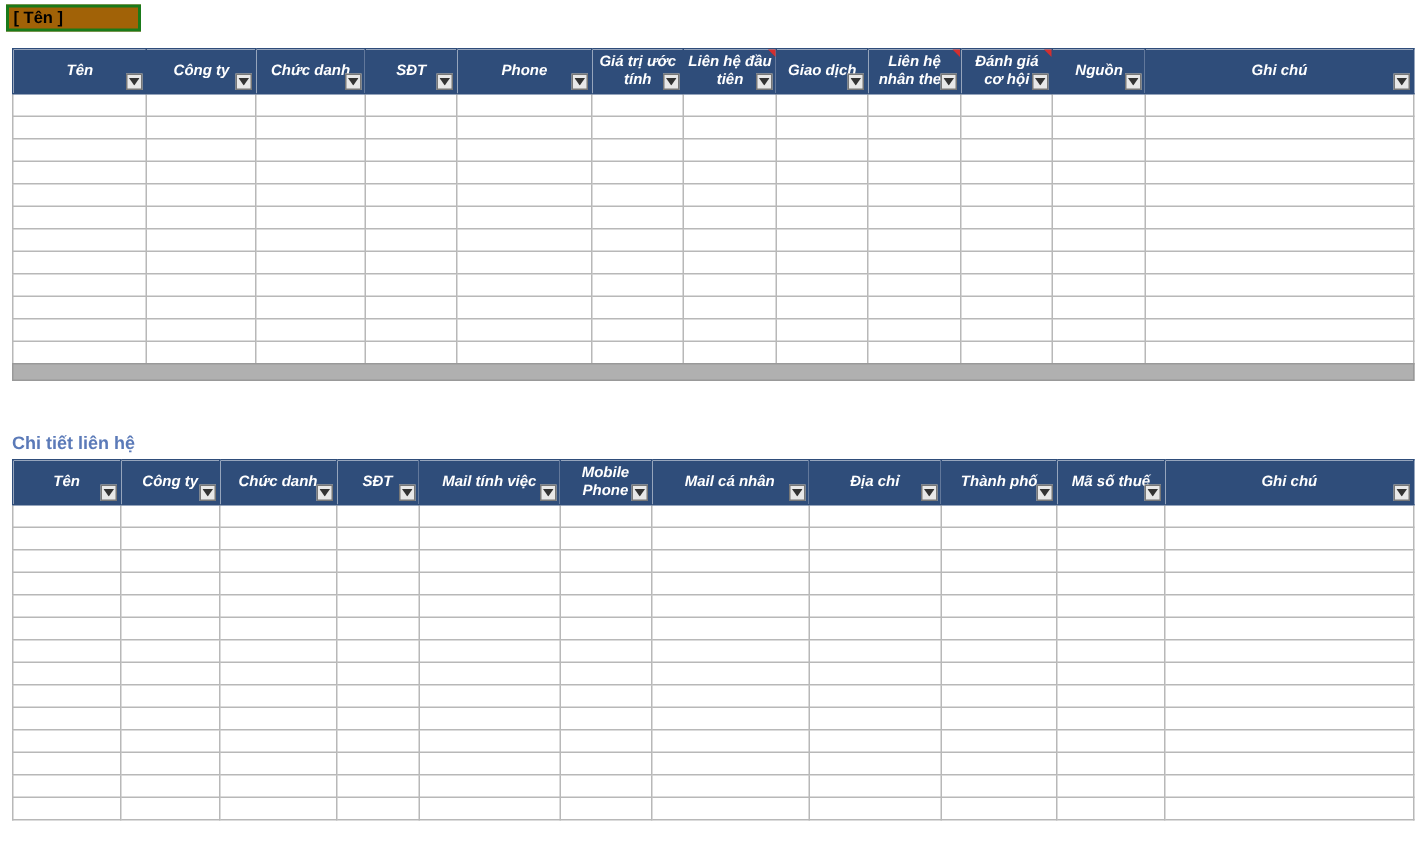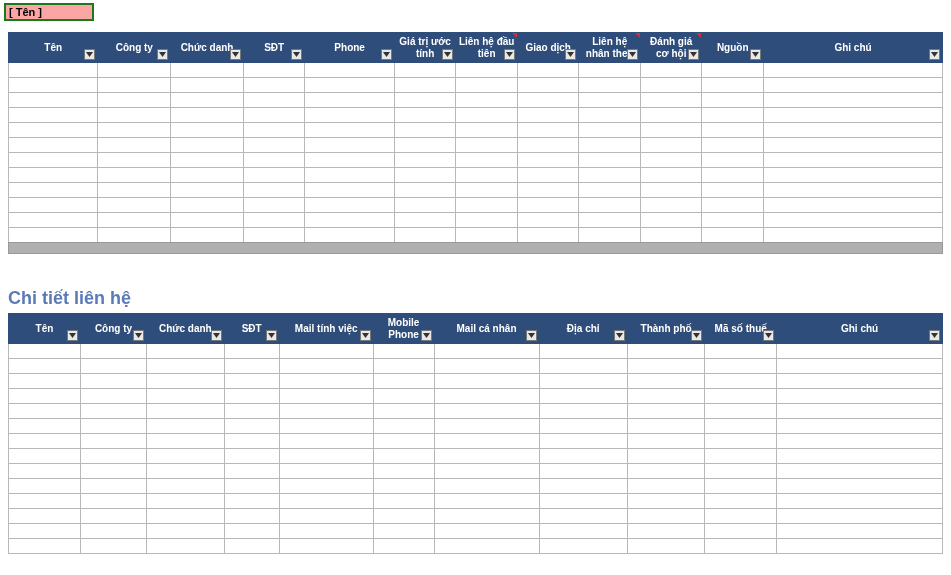--- a/index.html
+++ b/index.html
@@ -14,44 +14,45 @@
   .selected-cell {
     position: absolute;
     top: 3px;
     left: 4px;
     width: 90px;
     height: 18px;
     border: 2px solid #1a7a1a;
     font-size: 11px;
     font-weight: bold;
     padding: 1px 3px;
-    background: #fca5a5;
+    background: #a16207;
   }
   .sheet {
     position: absolute;
     left: 8px;
     right: 8px;
   }
   .sheet1 { top: 32px; }
   .sheet2 { top: 288px; }
   .section-title {
     color: #5b7ab8;
-    font-size: 18px;
+    font-size: 12px;
     font-weight: bold;
     margin-bottom: 4px;
   }
   .name-label {
     font-size: 11px;
     font-weight: bold;
     margin-bottom: 8px;
   }
   table {
     border-collapse: collapse;
     width: 100%;
     table-layout: fixed;
+    font-style: italic;
   }
   thead th {
     background: #2f4d7a;
     color: #fff;
     font-size: 10px;
     font-weight: bold;
     text-align: center;
     vertical-align: middle;
     height: 30px;
     border: 1px solid #2f4d7a;

